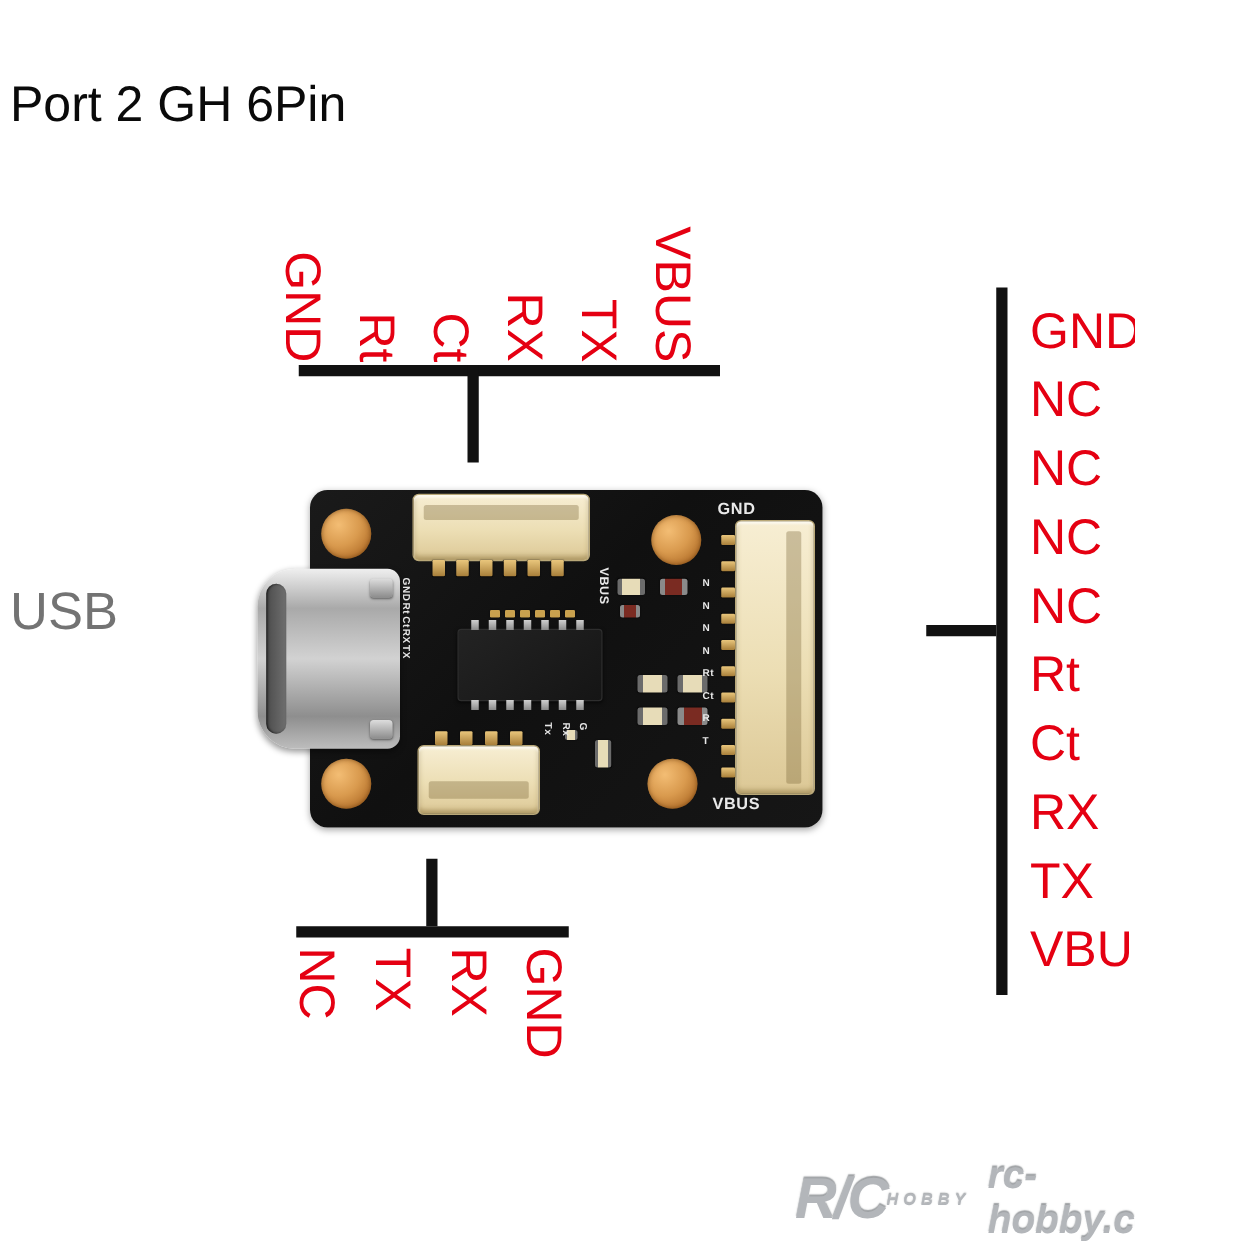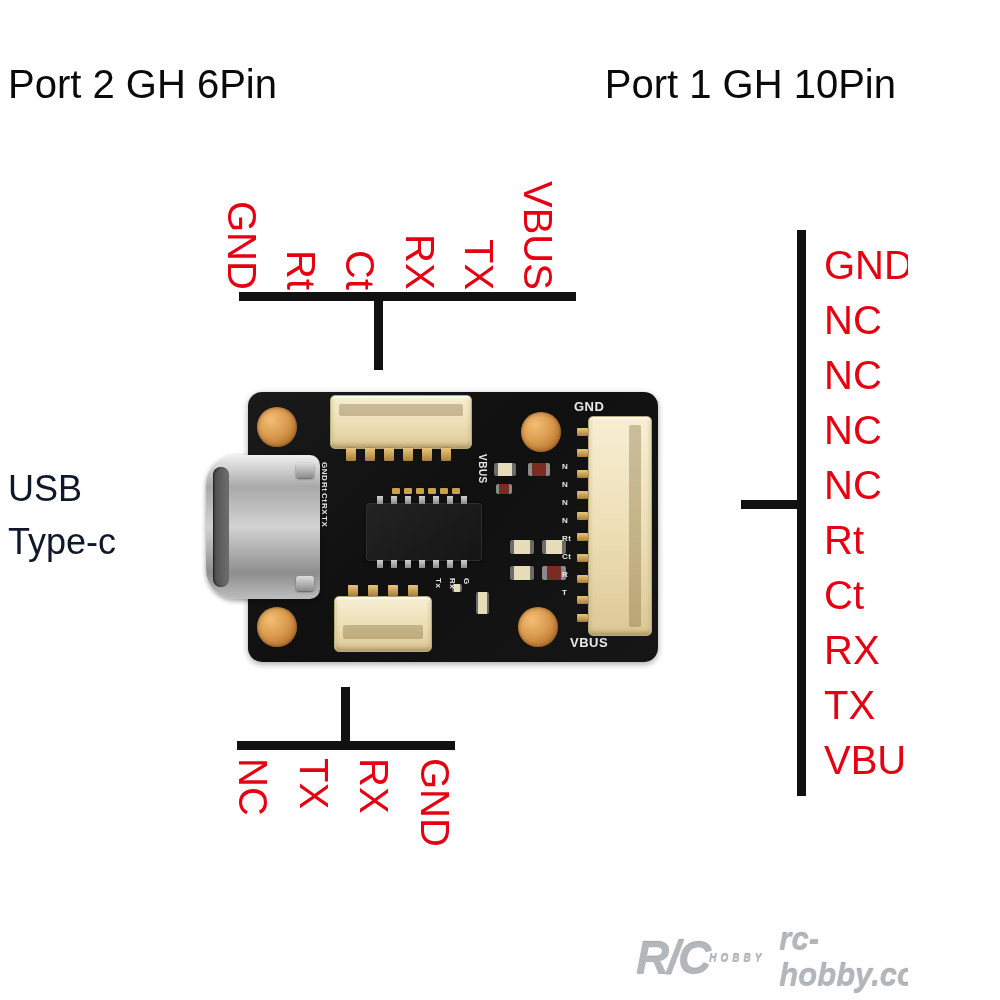--- a/index.html
+++ b/index.html
@@ -5,21 +5,21 @@
   html,body{margin:0;padding:0;background:#ffffff;}
   #canvas{
     position:relative;width:908px;height:1000px;background:#ffffff;overflow:hidden;
     font-family:"Liberation Sans", sans-serif;
   }
   .abs{position:absolute;}
   .title{font-size:40px;color:#0a0a0a;white-space:nowrap;}
   .pin-vert{writing-mode:vertical-rl;font-size:40px;color:#e50012;white-space:nowrap;line-height:1;}
   .line{background:#111111;}
   .right-pin{font-size:40px;color:#e50012;line-height:55px;white-space:nowrap;}
-  .usb-label{font-size:36px;color:#0f172a;line-height:53px;}
+  .usb-label{font-size:42px;color:#737373;line-height:53px;}
 
   
   .pcb{
     left:248px;top:392px;width:410px;height:270px;border-radius:14px;
     background:linear-gradient(135deg,#1a1a1a 0%,#101010 45%,#161616 100%);
     box-shadow:0 2px 6px rgba(0,0,0,.35);
   }
   .hole{
     width:40px;height:40px;border-radius:50%;
     background:radial-gradient(circle at 35% 32%,#f3bd74 0%,#d99a4e 45%,#b5722c 80%,#9c5e20 100%);
@@ -61,35 +61,33 @@
   .passive.maroon{background:linear-gradient(90deg,#8a8a8a 0%,#8a8a8a 20%,#7a2b22 20%,#7a2b22 80%,#8a8a8a 80%);}
   .pad{position:absolute;background:#c9a14e;border-radius:1px;box-shadow:0 0 1px #000;}
   .silk{position:absolute;color:#e9e9e9;font-weight:bold;letter-spacing:.5px;}
   .silk-v{writing-mode:vertical-rl;line-height:1;}
 
   
   .wm{display:flex;align-items:center;gap:14px;color:#b3b6ba;}
   .wm-logo{display:flex;flex-direction:row;align-items:center;line-height:1;
     font-style:italic;font-weight:bold;text-shadow:0 1px 1px rgba(255,255,255,.8),0 -1px 1px rgba(90,95,100,.6);}
   .wm-logo .big{font-size:46px;letter-spacing:-2px;}
-  .wm-logo .small{font-size:10px;letter-spacing:4px;margin-top:2px;}
+  .wm-logo .small{font-size:13px;letter-spacing:4px;margin-top:2px;}
   .wm-site{font-size:31px;font-style:italic;font-weight:bold;
     text-shadow:0 1px 1px rgba(255,255,255,.8),0 -1px 1px rgba(90,95,100,.6);}
 </style>
 </head>
 <body>
 
 <div id="canvas">
 
   <div class="abs title" style="left:8px;top:62px;">Port 2 GH 6Pin</div>
-  <div class="abs title" style="right:12px;top:62px;">Port 1 GH 10Pin</div>
 
   <div class="abs usb-label" style="left:8px;top:462px;">
     <div>USB</div>
-    <div>Type-c</div>
   </div>
 
   <div class="abs" style="left:222px;top:160px;width:336px;height:130px;display:flex;justify-content:space-between;align-items:flex-end;">
     <span class="pin-vert">GND</span>
     <span class="pin-vert">Rt</span>
     <span class="pin-vert">Ct</span>
     <span class="pin-vert">RX</span>
     <span class="pin-vert">TX</span>
     <span class="pin-vert">VBUS</span>
   </div>

